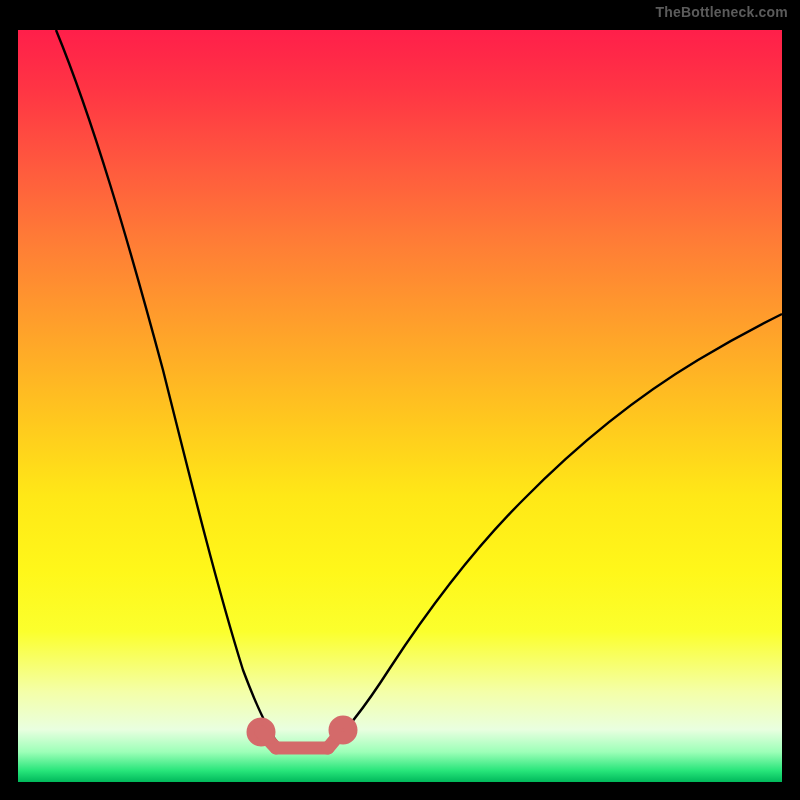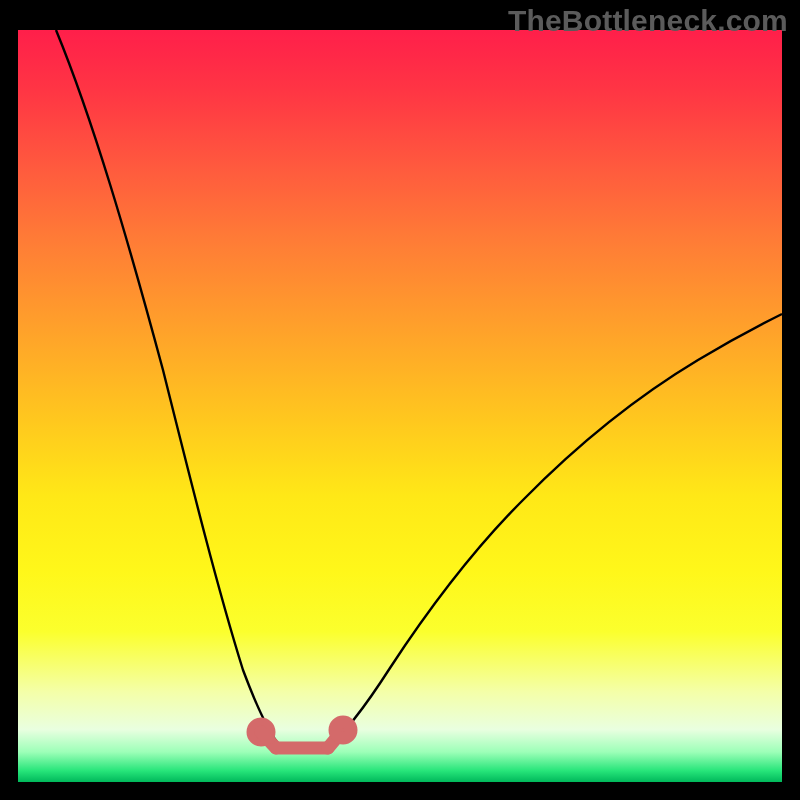--- a/index.html
+++ b/index.html
@@ -15,21 +15,21 @@
     position: relative;
     width: 800px;
     height: 800px;
     background: #000;
   }
   .watermark {
     position: absolute;
     top: 4px;
     right: 12px;
     color: #5b5b5b;
-    font-size: 30px;
+    font-size: 14px;
     font-weight: 600;
     letter-spacing: 0.2px;
     z-index: 20;
     user-select: none;
   }
   .plot {
     position: absolute;
     left: 18px;
     top: 30px;
     width: 764px;

